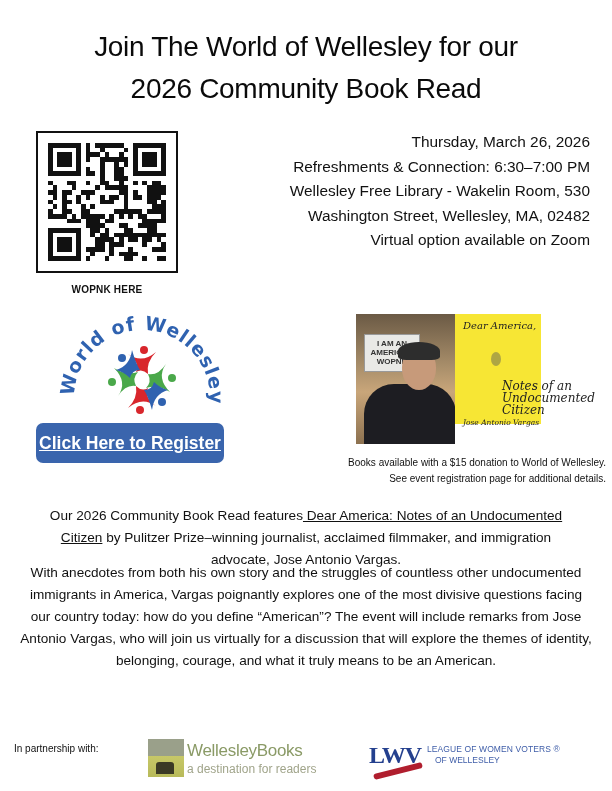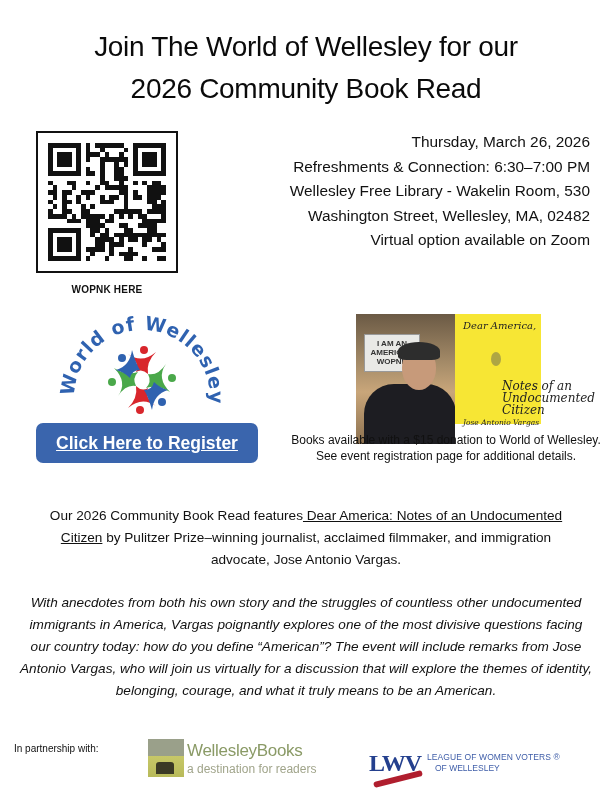--- a/index.html
+++ b/index.html
@@ -19,57 +19,57 @@
     .qr-grid span { display: block; }
     .qr-grid span.on { background: #111; }
     .scan-label { position: absolute; left: 36px; top: 284px; width: 142px; text-align: center;
       font-size: 10px; font-weight: bold; letter-spacing: 0.2px; }
 
     .event-info { position: absolute; left: 196px; top: 130px; width: 394px; text-align: right;
       font-size: 15.4px; line-height: 24.5px; color: #111; }
 
     .wow-logo { position: absolute; left: 52px; top: 310px; width: 180px; height: 105px; }
 
-    .register-btn { position: absolute; left: 36px; top: 423px; width: 222px; height: 40px;
+    .register-btn { position: absolute; left: 36px; top: 423px; width: 188px; height: 40px;
       background: #3a65ad; border-radius: 7px; display: flex; align-items: center; justify-content: center;
       color: #fff; font-weight: bold; font-size: 17.5px; text-decoration: underline; cursor: pointer; }
 
     .book-img { position: absolute; left: 356px; top: 314px; width: 185px; height: 130px; display: flex; }
     .photo { width: 99px; height: 130px; position: relative; overflow: hidden;
       background: linear-gradient(180deg, #6b5a45 0%, #a88e6a 40%, #c9a67a 60%, #8c7150 100%); }
     .photo .sign { position: absolute; left: 8px; top: 20px; width: 56px; height: 38px; background: #e9e9e6;
       border: 1px solid #999; font-size: 8px; line-height: 9px; color: #333; text-align: center; padding-top: 4px; font-weight: bold; }
     .photo .head { position: absolute; left: 46px; top: 34px; width: 34px; height: 42px; background: #c79a7a; border-radius: 45% 45% 50% 50%; }
     .photo .hair { position: absolute; left: 42px; top: 28px; width: 42px; height: 18px; background: #2d2d2d; border-radius: 50% 50% 20% 20%; }
     .photo .body { position: absolute; left: 8px; top: 70px; width: 92px; height: 60px; background: #1d1d22; border-radius: 30px 30px 0 0; }
     .cover { width: 86px; height: 110px; background: #f7e634; position: relative;
       font-family: "DejaVu Serif", serif; font-style: italic; color: #222; }
     .cover .c1 { position: absolute; left: 8px; top: 6px; font-size: 10px; }
     .cover .thumb { position: absolute; left: 36px; top: 38px; width: 10px; height: 14px; border-radius: 50%; background: #8f8a4a; opacity: 0.7; }
     .cover .c2 { position: absolute; left: 6px; top: 66px; font-size: 12px; line-height: 12px; margin-left: 41px; }
     .cover .c3 { position: absolute; left: 8px; top: 104px; font-size: 7.5px; }
 
-    .book-caption { position: absolute; left: 286px; top: 433px; width: 320px; text-align: center;
-      font-size: 12px; line-height: 15.5px; }
+    .book-caption { position: absolute; left: 286px; top: 455px; width: 320px; text-align: right;
+      font-size: 10px; line-height: 15.5px; }
 
     .para1 { position: absolute; left: 30px; top: 505px; width: 552px; text-align: center;
       font-size: 13.6px; line-height: 22px; }
     .para1 .book-link { text-decoration: underline; color: #111; }
-    .para2 { position: absolute; left: 20px; top: 592px; width: 572px; text-align: center;
-      font-size: 13.6px; line-height: 22px; font-style: italic; }
+    .para2 { position: absolute; left: 20px; top: 562px; width: 572px; text-align: center;
+      font-size: 13.6px; line-height: 22px; }
 
     .partners-label { position: absolute; left: 14px; top: 743px; font-size: 10px; }
     .wb-logo { position: absolute; left: 148px; top: 738px; width: 186px; height: 40px; display: flex; align-items: center; }
     .wb-img { width: 36px; height: 38px; background: linear-gradient(180deg, #9aa08a 0%, #9aa08a 45%, #c7c868 45%, #b8ba5a 100%); position: relative; }
     .wb-img::after { content: ""; position: absolute; left: 8px; bottom: 3px; width: 18px; height: 12px; background: #3b3a25; border-radius: 3px 3px 0 0; }
     .wb-text { margin-left: 3px; }
     .wb-name { font-size: 17px; color: #8a9a66; line-height: 22px; letter-spacing: -0.3px; }
     .wb-tag { font-size: 12px; color: #a0a48a; line-height: 14px; }
 
-    .lwv-logo { position: absolute; left: 369px; top: 740px; width: 230px; height: 40px; margin-top: 8px; }
+    .lwv-logo { position: absolute; left: 369px; top: 740px; width: 230px; height: 40px; }
     .lwv-mark { position: absolute; left: 0; top: 2px; font-family: "Liberation Serif", serif; font-weight: bold;
       font-size: 24px; color: #24408e; letter-spacing: -1px; }
     .lwv-swoosh { position: absolute; left: 4px; top: 28px; width: 50px; height: 6px; background: #b01e2e;
       border-radius: 3px; transform: rotate(-14deg); }
     .lwv-line1 { position: absolute; left: 58px; top: 4px; font-size: 8.5px; color: #3e5da8; letter-spacing: 0.1px; }
     .lwv-line2 { position: absolute; left: 66px; top: 15px; font-size: 8.5px; color: #3e5da8; }
   </style>
 </head>
 <body>
 

